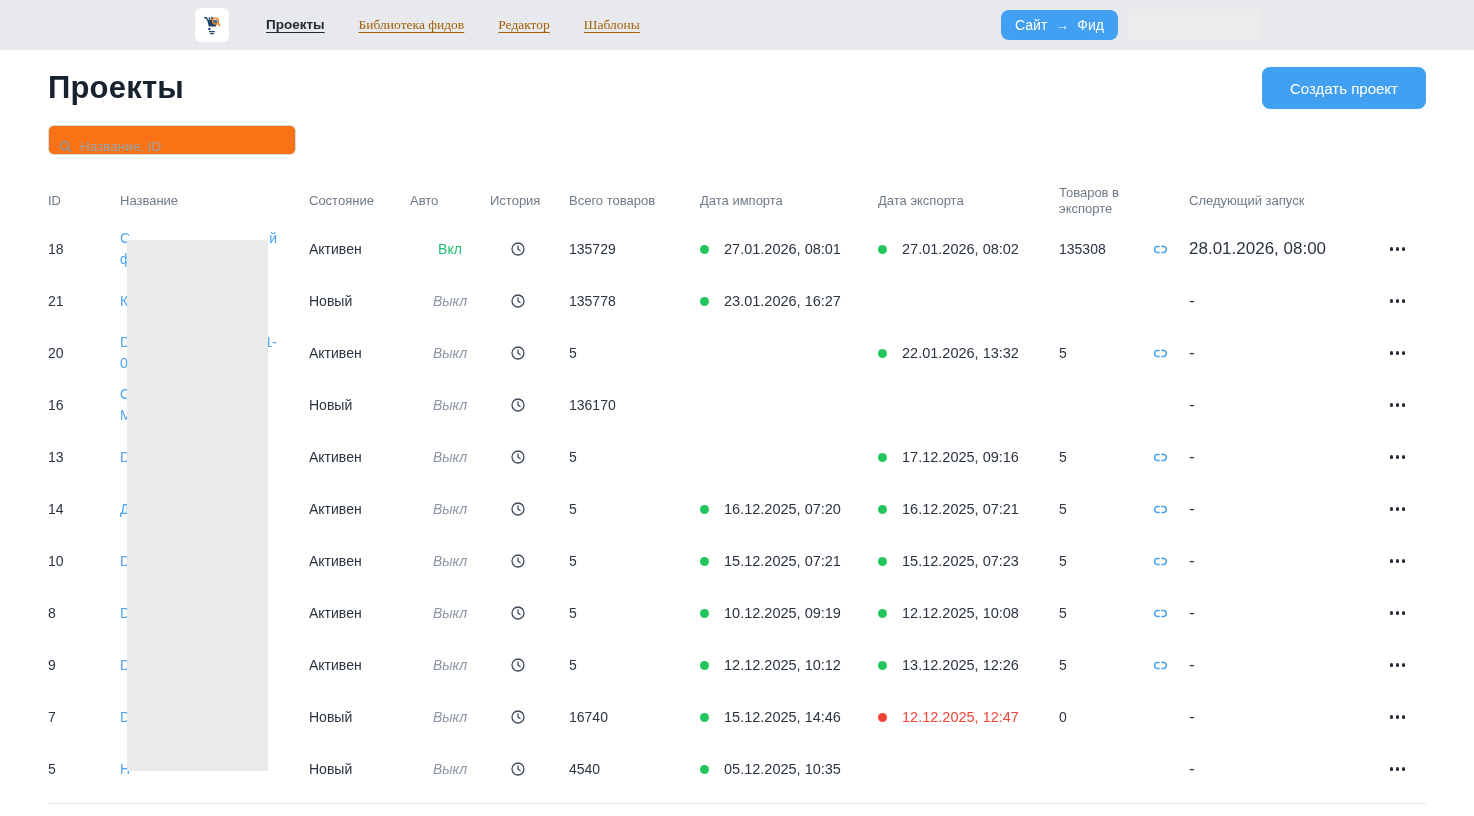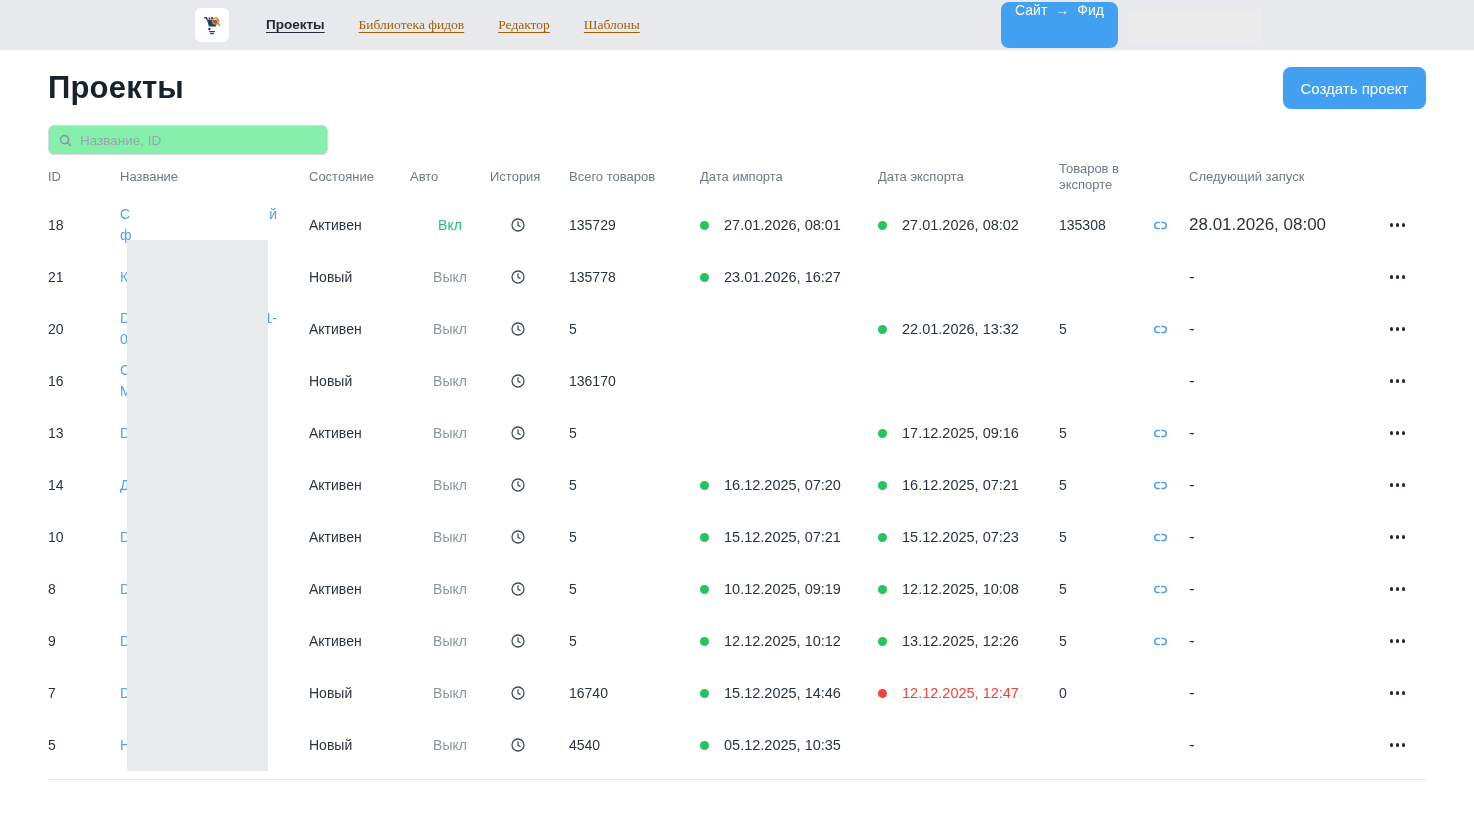--- a/index.html
+++ b/index.html
@@ -9,56 +9,56 @@
 
   
   .topbar { height:50px; background:#e8e9ec; display:flex; align-items:center; }
   .logo { margin-left:195px; width:34px; height:34px; background:#ffffff; border-radius:6px;
     display:flex; align-items:center; justify-content:center; flex:0 0 auto; }
   .nav { display:flex; gap:34px; margin-left:37px; }
   .nav a { font-size:13.5px; text-decoration:underline; text-underline-offset:3px; cursor:pointer; }
   .nav a.active { color:#222b35; font-weight:700; }
   .nav a.inactive { color:#a16207; font-weight:500;font-family:Liberation Serif, serif; }
   .top-right { margin-left:auto; display:flex; align-items:center; margin-right:212px; }
-  .sitefeed-btn { height:46px; background:#42a0f3; color:#fff; border:none; border-radius:8px;
-    font-size:14px; padding:0 14px; display:flex; align-items:flex-start; gap:8px; cursor:pointer;
+  .sitefeed-btn { height:30px; background:#42a0f3; color:#fff; border:none; border-radius:8px;
+    font-size:14px; padding:0 14px; display:flex; align-items:center; gap:8px; cursor:pointer;
     font-family:inherit; }
   .sitefeed-btn .arr { font-size:14px; color:#eef6ff; }
   .account-box { width:134px; height:32px; background:#ececed; margin-left:10px; }
 
   
   .page { padding:0 48px; }
   .title-row { display:flex; justify-content:space-between; align-items:center; margin-top:17px; }
   .page-title { font-size:31px; font-weight:700; color:#17222e; letter-spacing:0.2px; }
-  .create-btn { width:143px; height:42px; background:#42a0f3; color:#fff; border:none;
+  .create-btn { width:164px; height:42px; background:#42a0f3; color:#fff; border:none;
     border-radius:8px; font-size:15px; cursor:pointer; font-family:inherit; }
 
   .search-row { margin-top:16px; }
-  .search-box { width:280px; height:30px; border:1px solid #d8dbdf; border-radius:6px;
-    display:flex; align-items:center; padding:0 9px; background:#86efac; }
+  .search-box { width:248px; height:30px; border:1px solid #d8dbdf; border-radius:6px;
+    display:flex; align-items:flex-end; padding:0 9px; background:#f97316; }
   .search-box input { border:none; outline:none; flex:1; font-size:13.5px; margin-left:7px;
     color:#2a3441; font-family:inherit; background:transparent; }
   .search-box input::placeholder { color:#9aa4ae; }
 
   
-  .table { border-bottom:1px solid #e7ebef; padding-bottom:8px; }
+  .table { margin-top:24px; border-bottom:1px solid #e7ebef; padding-bottom:8px; }
   .t-head, .t-row { display:grid;
     grid-template-columns:72px 189px 101px 80px 79px 131px 178px 181px 130px 180px 1fr;
     align-items:center; }
   .t-head { min-height:44px; }
   .t-head .hc { font-size:13px; color:#6e7a87; font-weight:400; line-height:16px; }
   .hc.wrap { max-width:92px; }
   .t-row { height:52px; font-size:14px; }
 
   .c-name { color:#4da3f3; line-height:21px; }
   .nm-line { display:flex; justify-content:space-between; width:157px; cursor:pointer; }
   .c-state { color:#2a3441; }
   .c-auto { cursor:pointer;text-align:center; }
   .c-auto.on { color:#21c374; }
-  .c-auto.off { color:#8a97a6; }
+  .c-auto.off { color:#8a97a6;font-style:italic; }
   .c-history { padding-left:20px; display:flex; align-items:center; cursor:pointer; }
   .c-date { display:flex; align-items:center; gap:15px; font-size:14.5px; }
   .c-date .st-dot { width:9px; height:9px; border-radius:50%; flex:0 0 auto; }
   .c-date.ok .st-dot { background:#22c55e; }
   .c-date.error .st-dot { background:#f04438; }
   .c-date.error .dt-text { color:#f04438; }
   .c-count { display:flex; align-items:center; justify-content:space-between; padding-right:20px; }
   .c-next { font-size:17px; }
   .c-menu { display:flex; justify-content:center; }
   .dots { display:flex; gap:2.5px; cursor:pointer; padding:6px 2px; }

